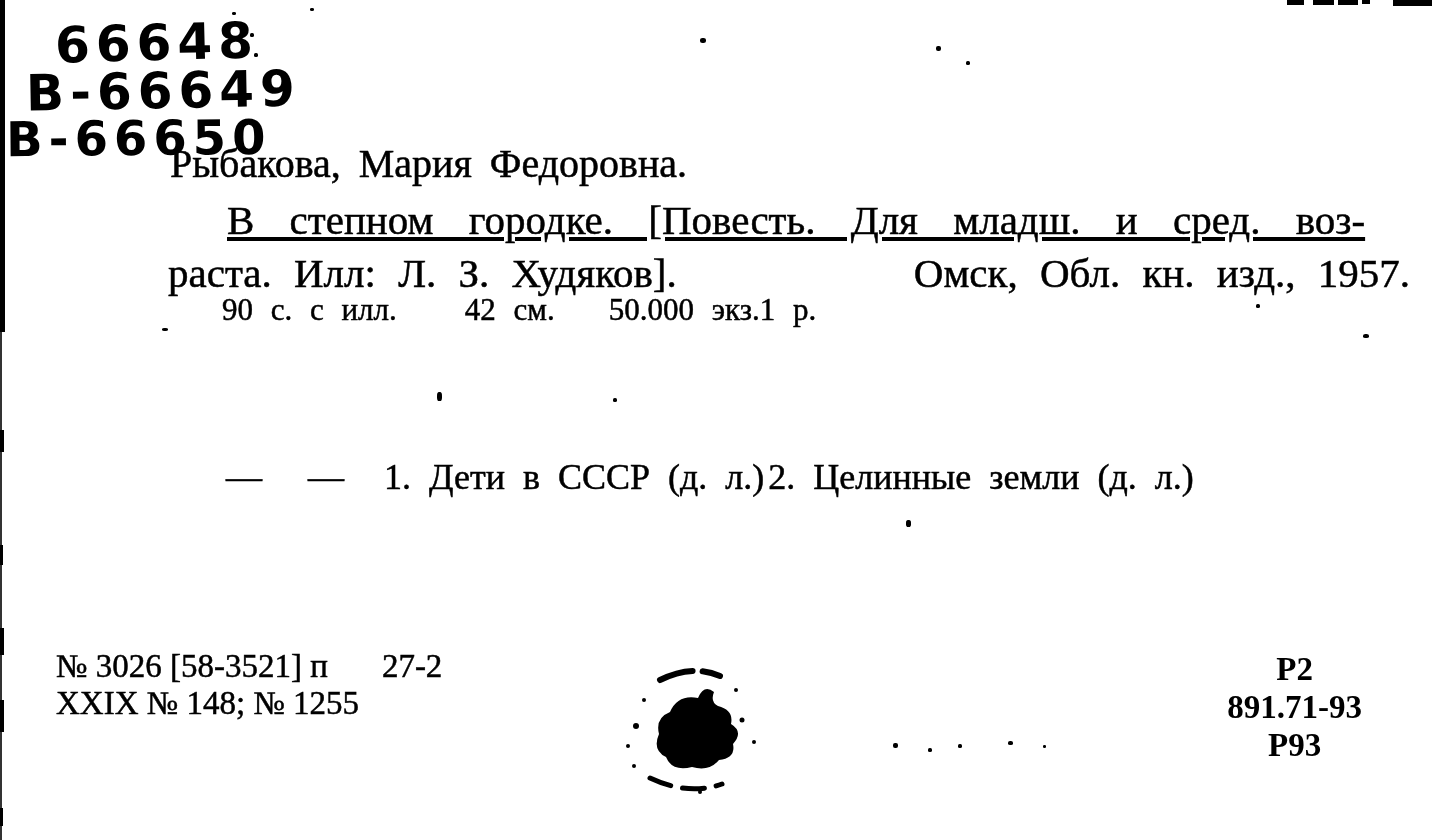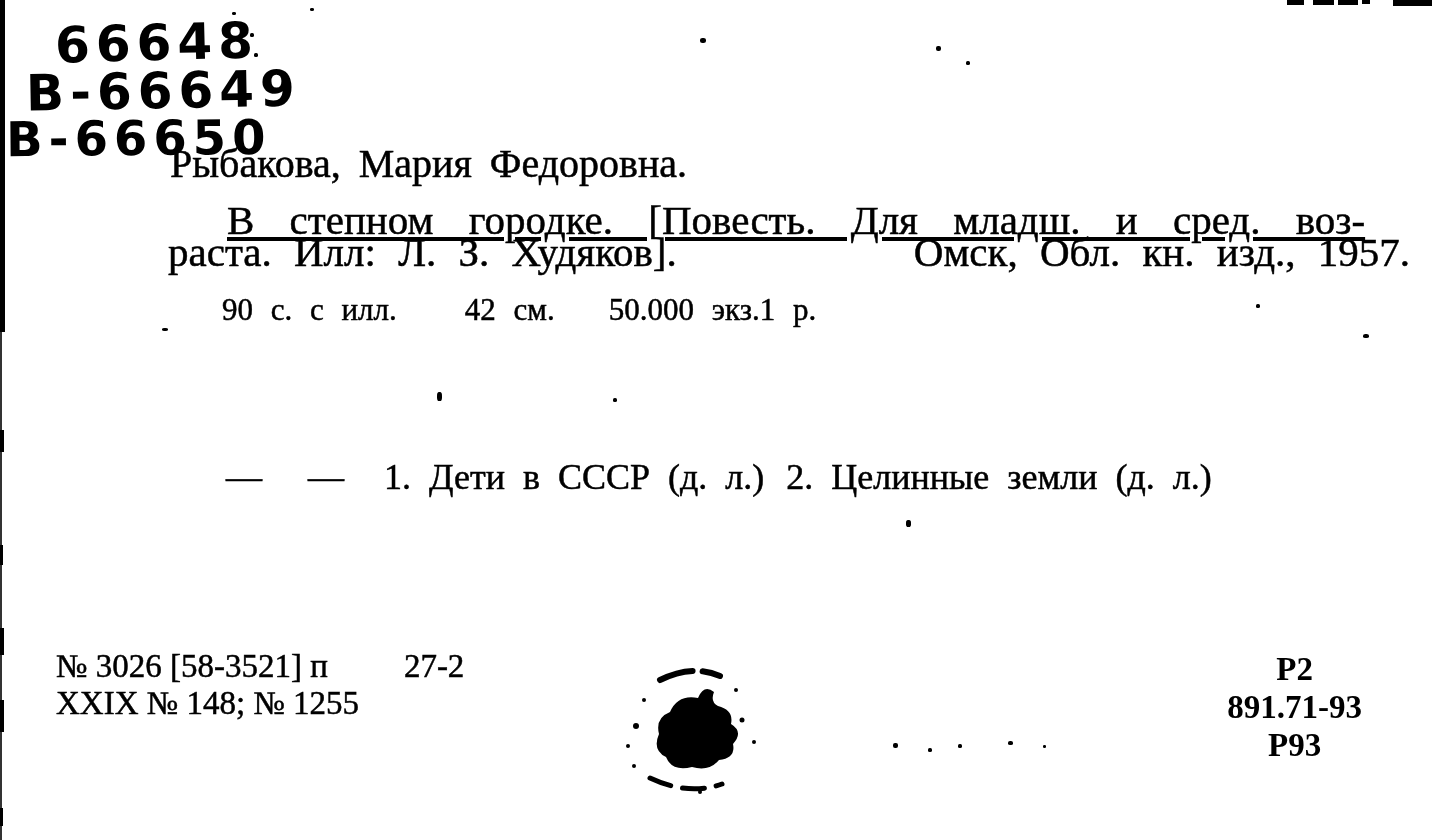--- a/index.html
+++ b/index.html
@@ -36,43 +36,43 @@
   .print { position: absolute; white-space: nowrap; -webkit-text-stroke: 0.5px #000; }
   .author {
     left: 170px; top: 140px;
     font-size: 40px; font-weight: normal; word-spacing: 8px;
   }
   .title-1 {
     left: 227px; top: 196px;
     font-size: 41px; word-spacing: 25px; text-decoration: underline;
   }
   .title-2 {
-    left: 168px; top: 228px; width: 1242px;
+    left: 168px; top: 249px; width: 1242px;
     font-size: 41px; word-spacing: 12px;
     display: flex; justify-content: space-between;
   }
   .collation {
     left: 222px; top: 292px;
     font-size: 31px; word-spacing: 10px;
   }
   .collation .gap-a { margin-right: 68px; }
   .collation .gap-b { margin-right: 54px; }
   .collation .gap-c { margin-right: 0; }
   .tracings {
     left: 226px; top: 456px;
     font-size: 36px; word-spacing: 9px;
   }
   .tracings .dashes { letter-spacing: 14px; margin-right: 26px; }
-  .tracings .entry { margin-right: 22px; text-align: right; }
+  .tracings .entry { margin-right: 4px; text-align: right; }
   .footer-left {
     position: absolute; left: 56px; top: 648px;
     font-size: 33px; line-height: 37px; white-space: nowrap;
     -webkit-text-stroke: 0.5px #000;
   }
-  .footer-left .wide-gap { margin-left: 76px; }
+  .footer-left .wide-gap { margin-left: 54px; }
   .classification {
     position: absolute; right: 70px; top: 650px;
     font-size: 33px; line-height: 38px;
     font-weight: bold; text-align: center; white-space: nowrap;
   }
   .ink-blot { position: absolute; left: 608px; top: 664px; }
 </style>
 </head>
 <body>
 

